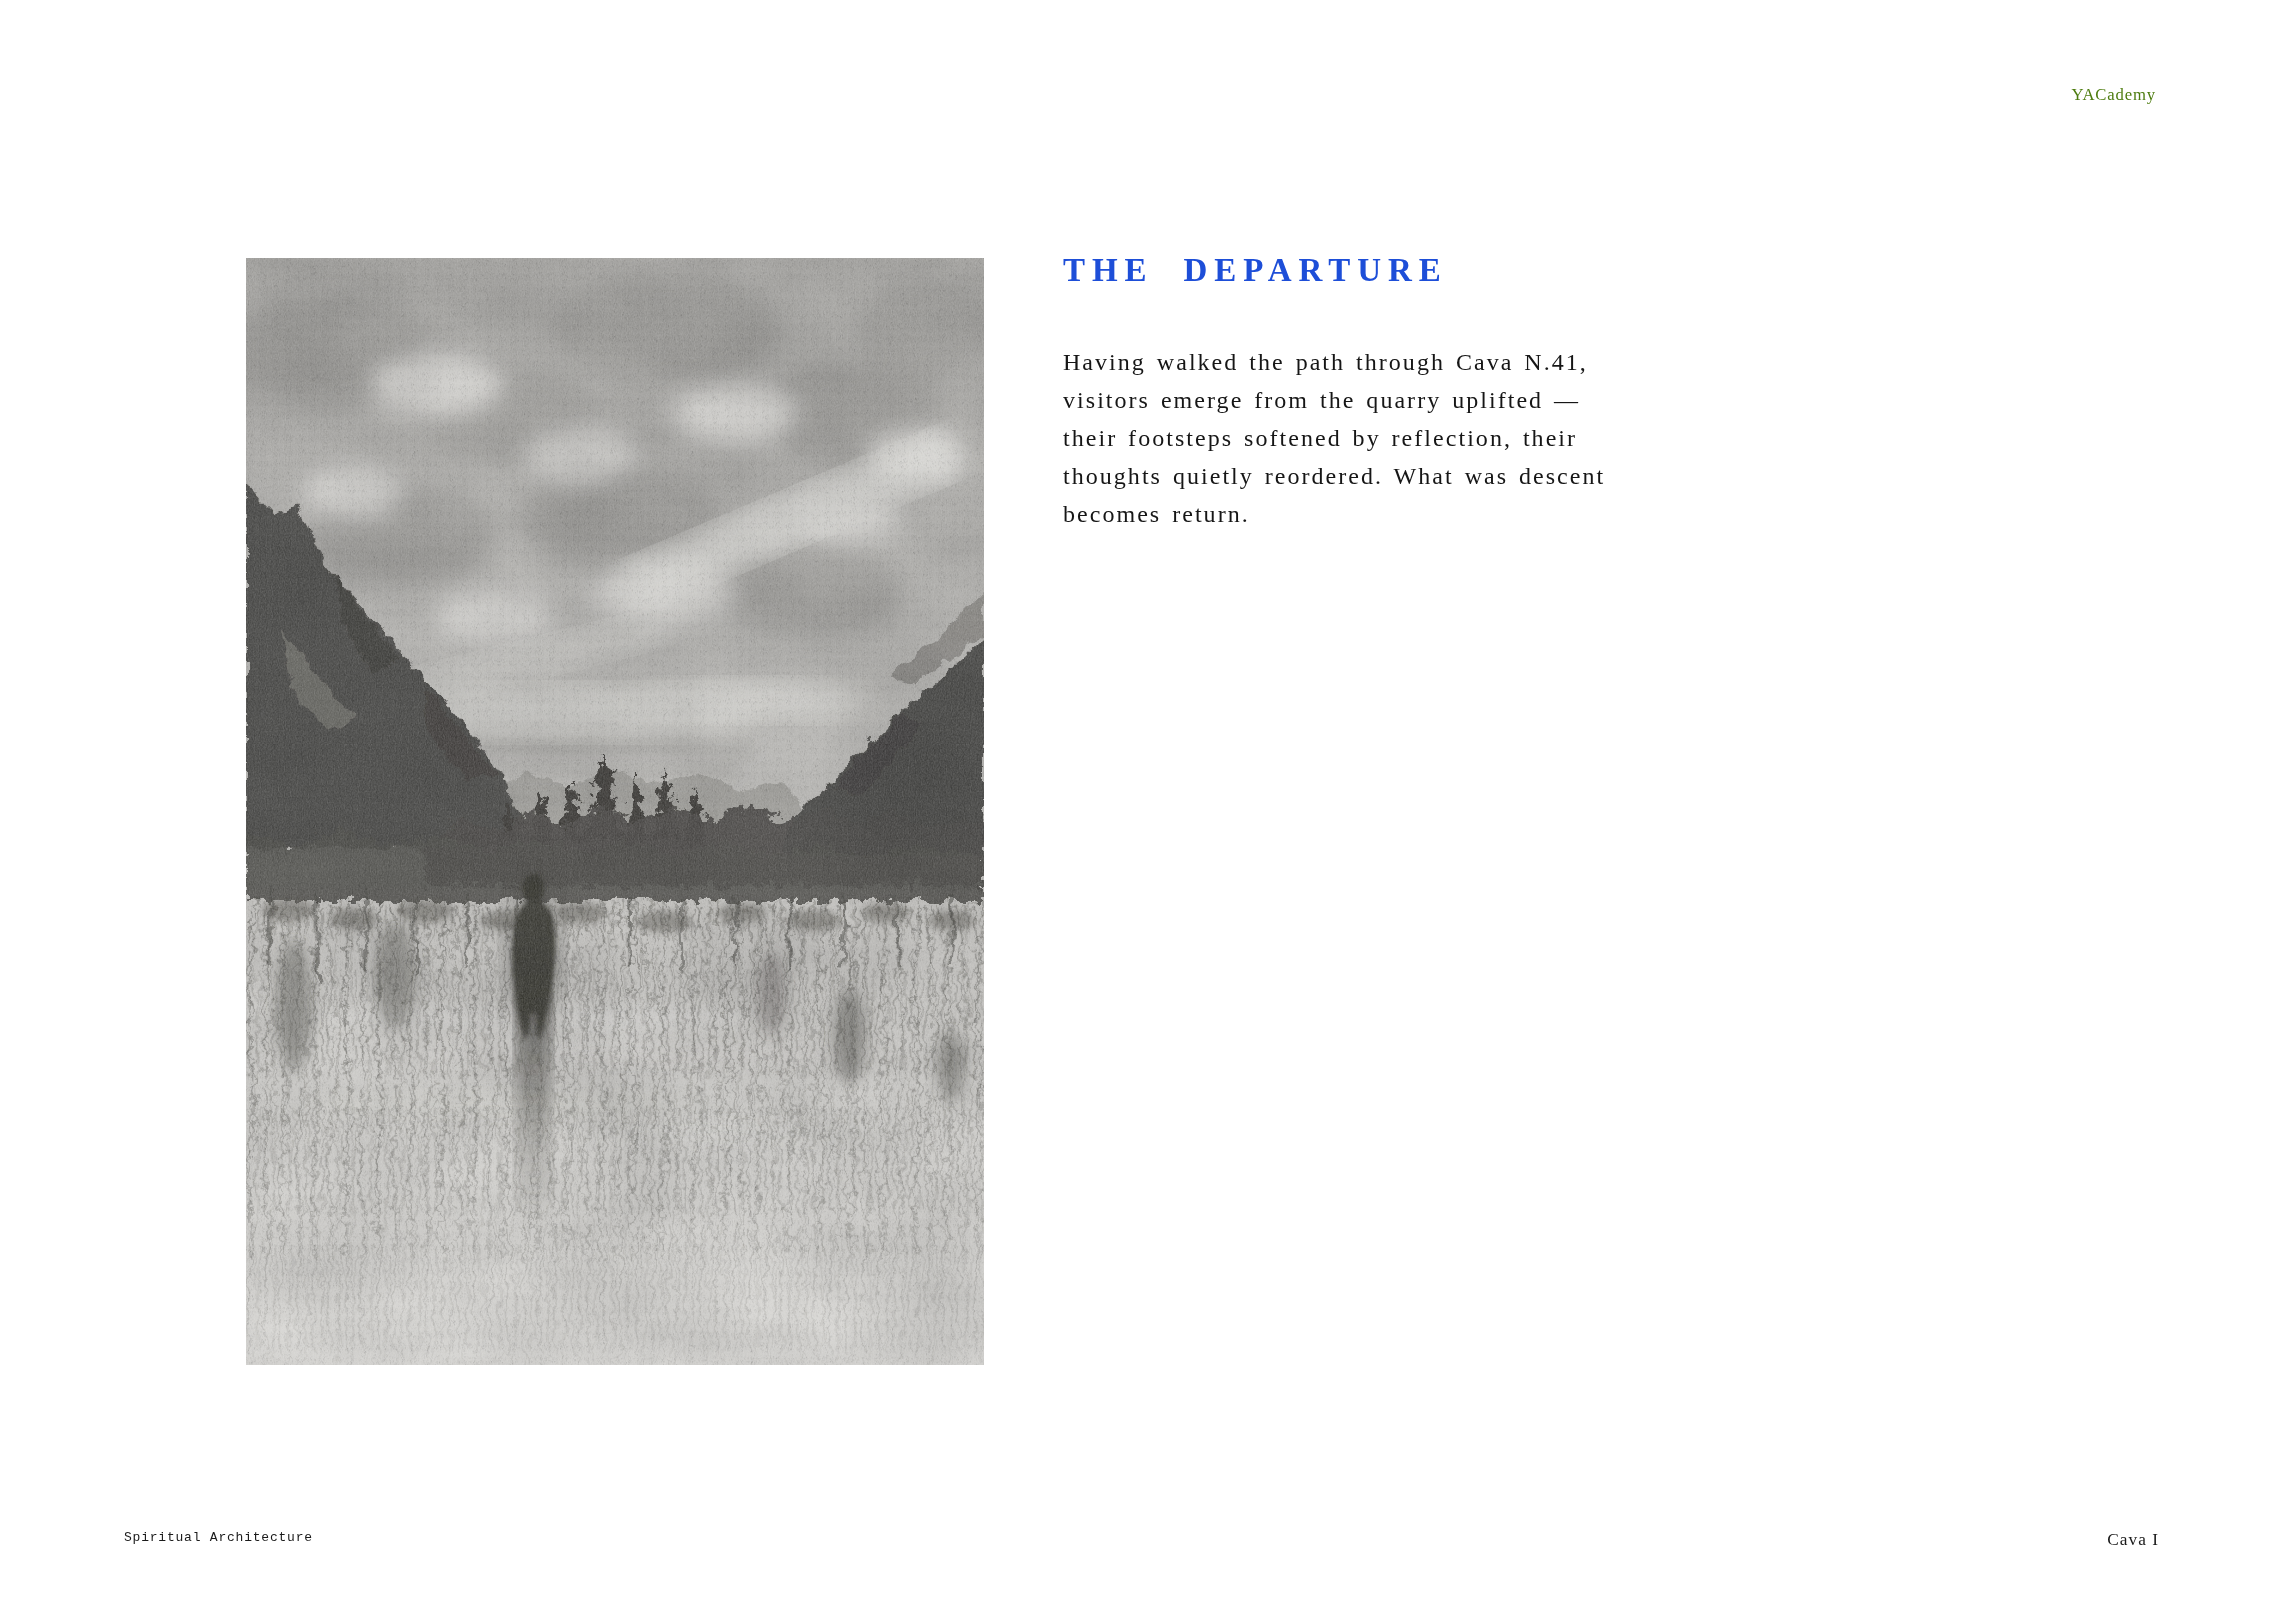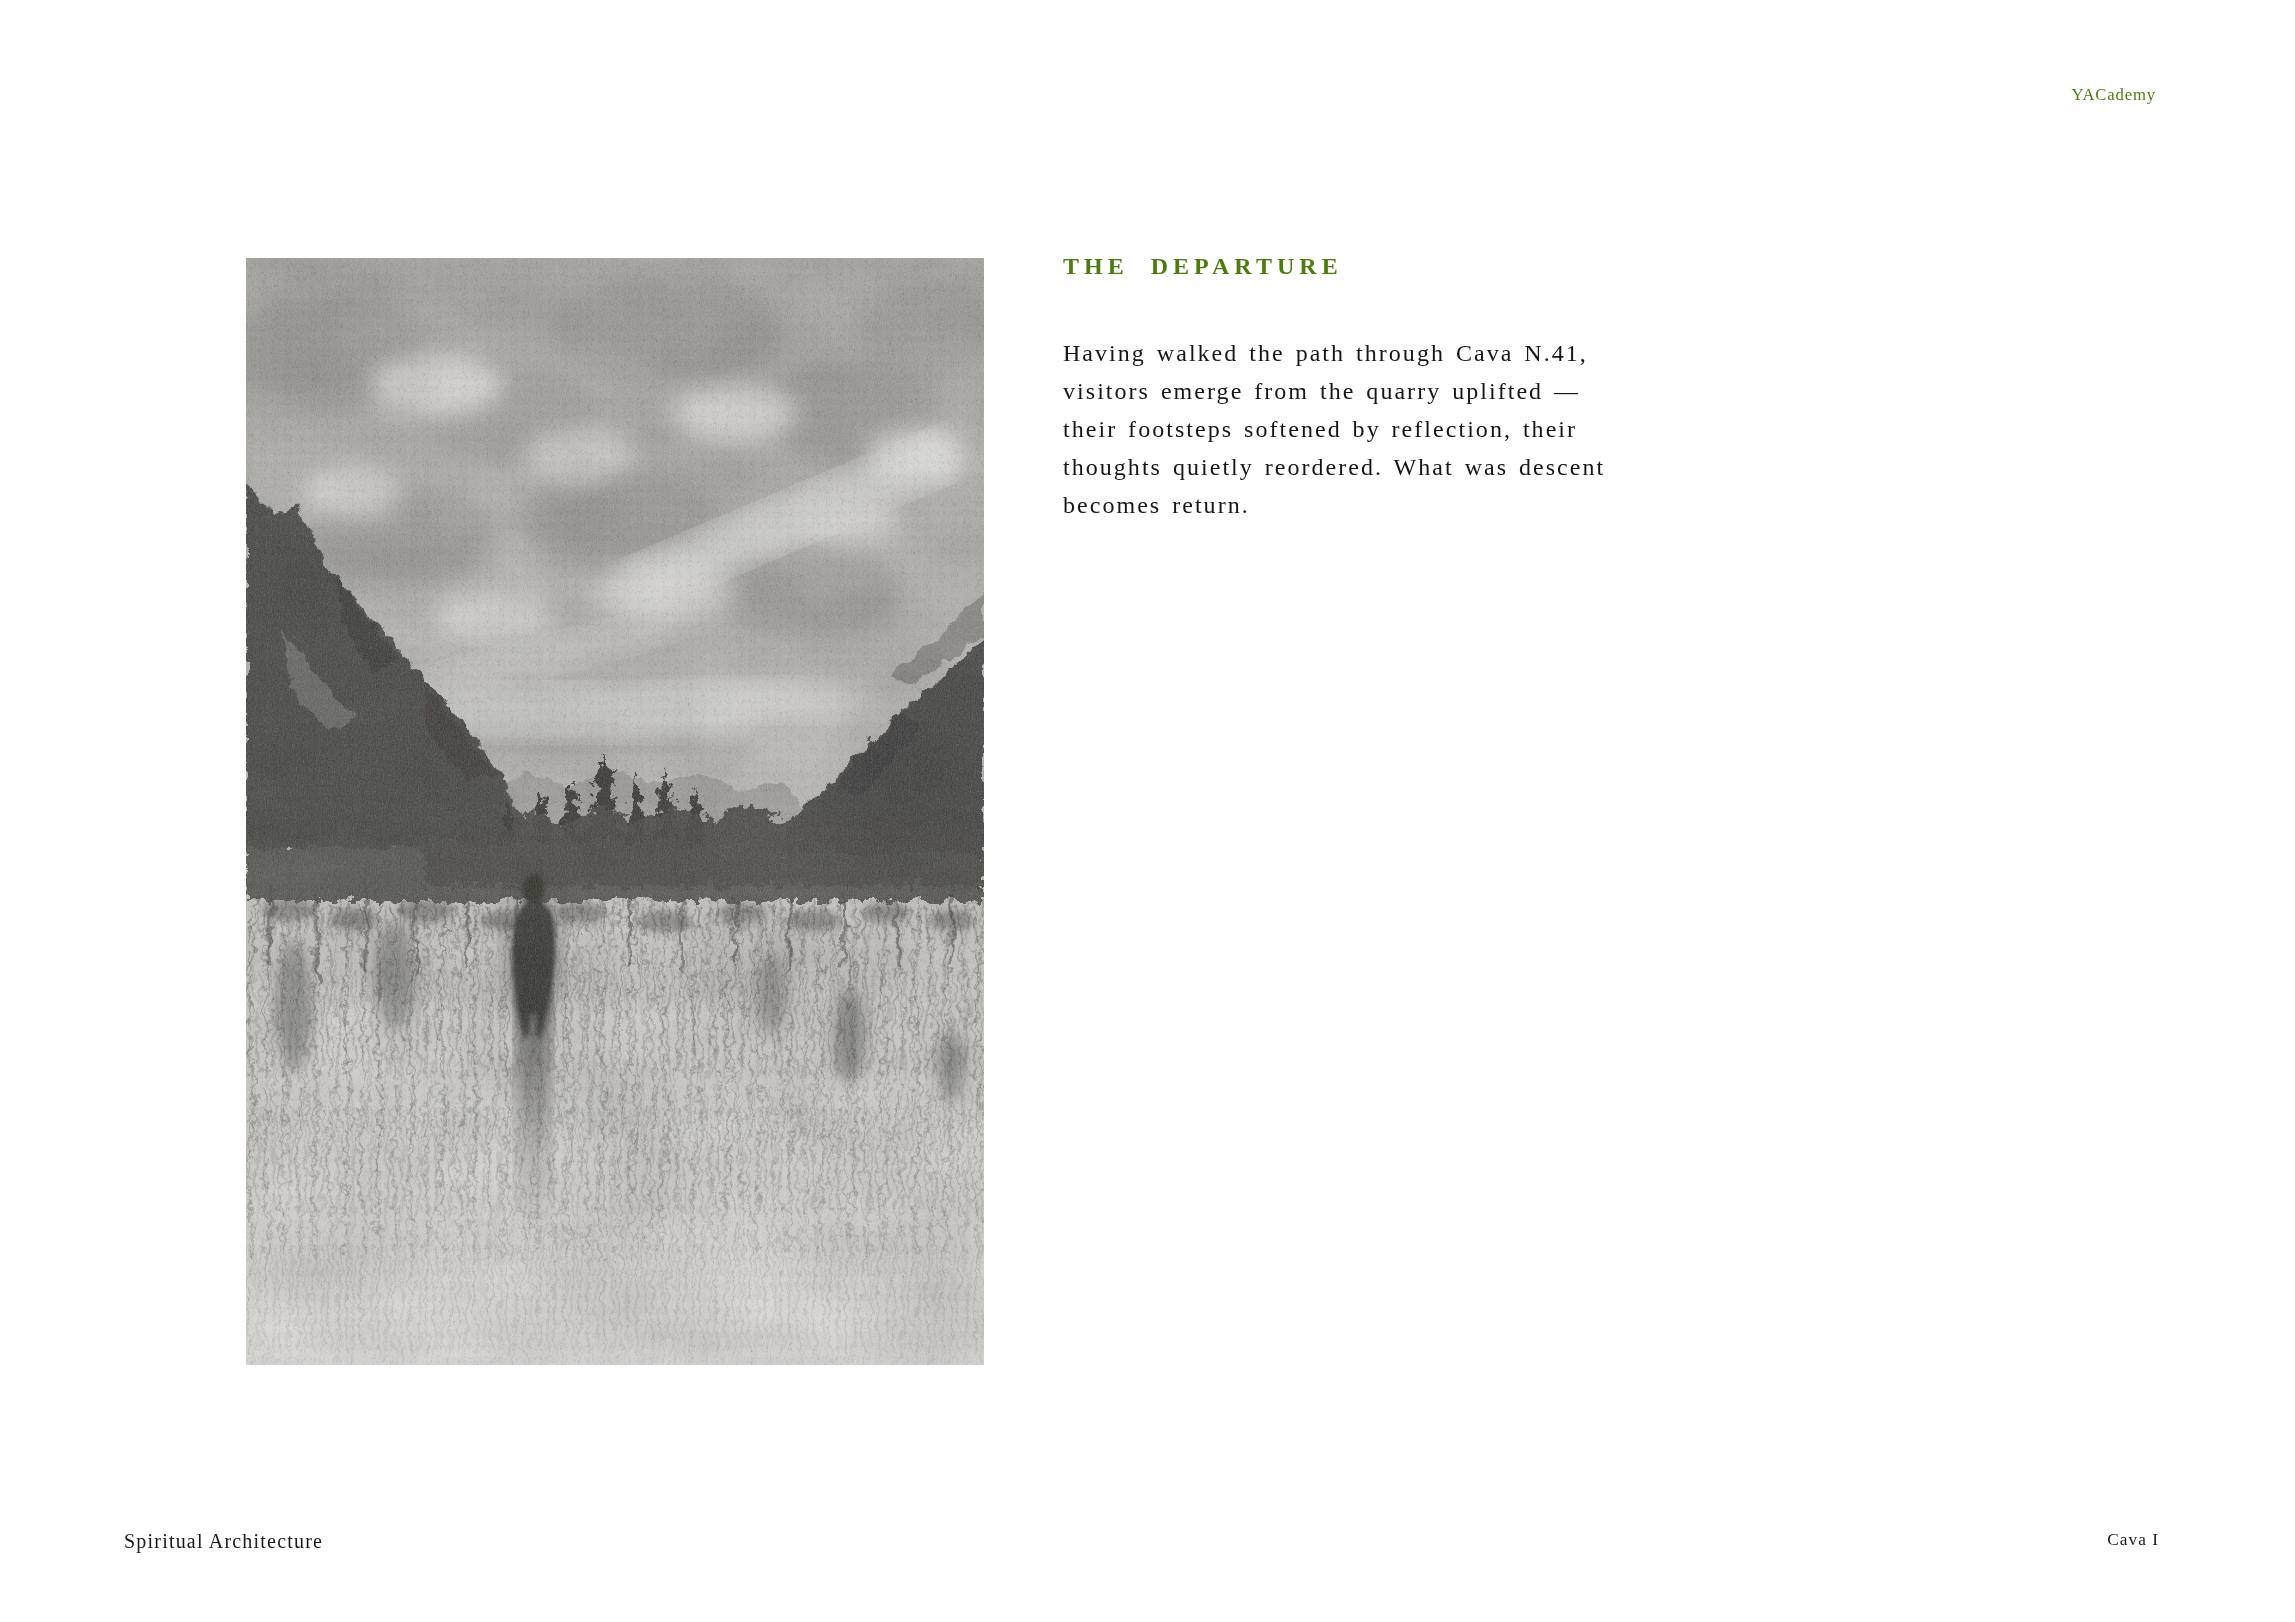--- a/index.html
+++ b/index.html
@@ -30,46 +30,47 @@
   }
   .sketch-figure svg{display:block;width:100%;height:100%;}
   .article{
     position:absolute;
     left:1063px;
     top:254px;
     width:747px;
   }
   .article h1{
     margin:0;
-    font-size:24px;
+    font-size:33px;
     font-weight:bold;
     line-height:1;
     letter-spacing:0.21em;
     word-spacing:0.45em;
-    color:#4d7c0f;
+    color:#1d4ed8;
   }
   .article .body-copy{
     margin-top:56px; 
   }
   .article p{
     margin:0;
     font-size:24px;
     line-height:38px;
     letter-spacing:0.085em;
     word-spacing:0.12em;
     white-space:pre-line;
     color:#161616;
   }
   .article p + p{margin-top:42px;}
   .footer-left{
     position:absolute;
     left:124px;
     top:1530px;
-    font-size:20px;
+    font-size:13px;
     letter-spacing:0.06em;
+    font-family:Liberation Mono, monospace;
   }
   .footer-right{
     position:absolute;
     right:136px;
     top:1530px;
     font-size:17.3px;
     letter-spacing:0.06em;
   }
 </style>
 </head>

